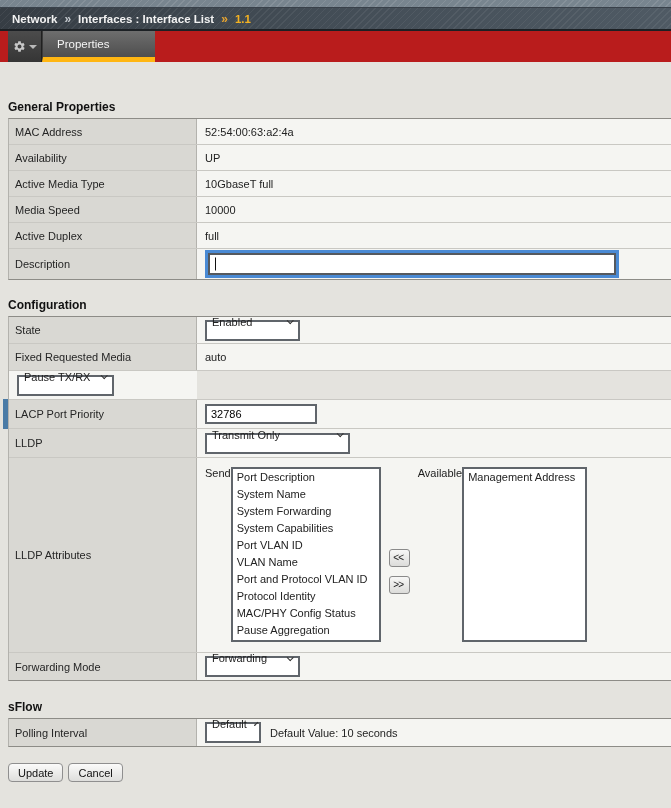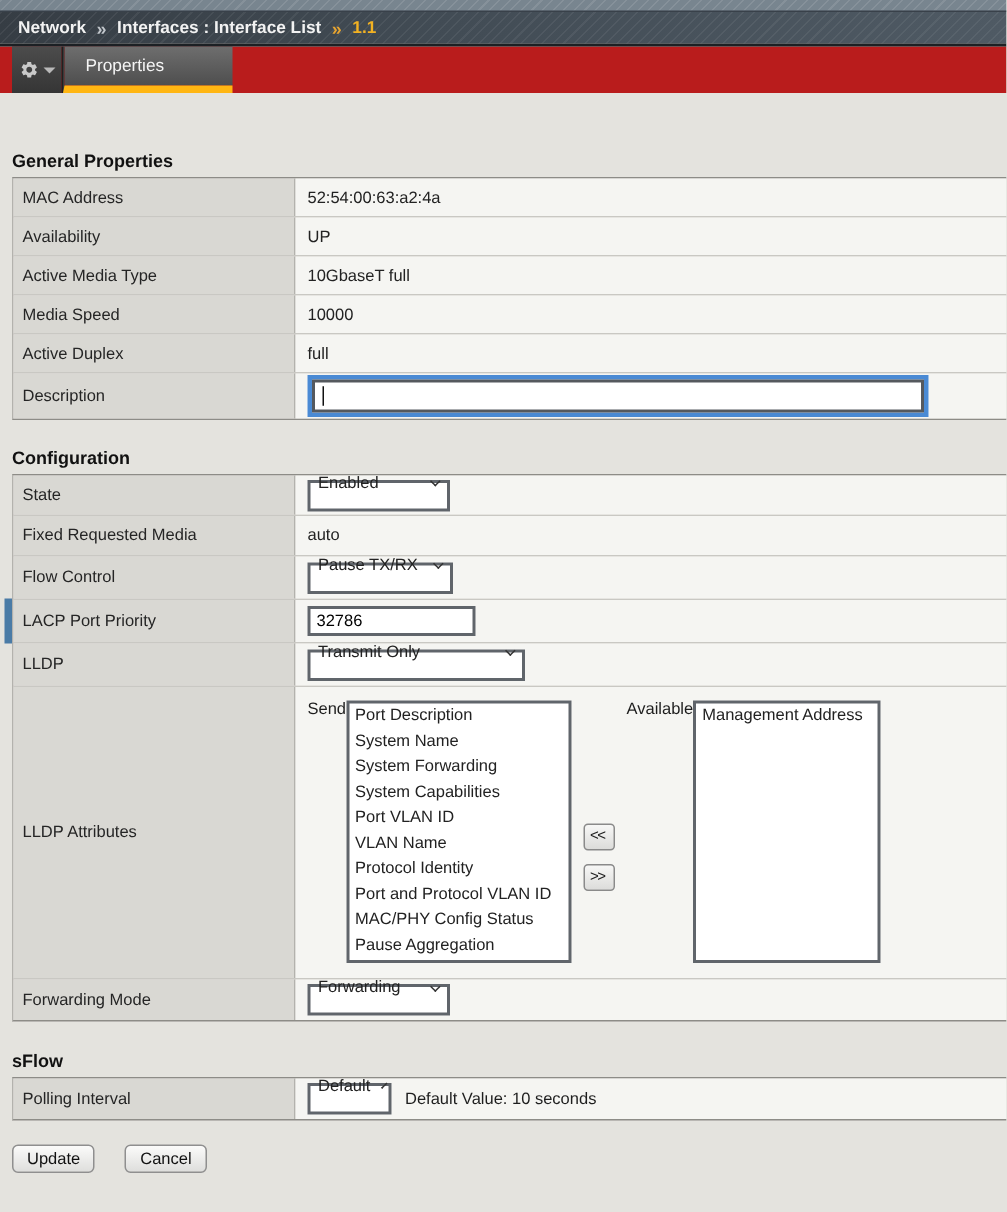--- a/index.html
+++ b/index.html
@@ -134,21 +134,21 @@
     background:linear-gradient(#f7f7f6,#dcdcda);
     border:1px solid #8a8a8a; border-radius:3px; cursor:pointer;
     font-family:inherit; letter-spacing:-1px; padding:0 2px 1px 0;
   }
 
   .note{ margin-left:9px; color:#1e1e1e; }
 
   .gap-config{ height:18px; }
   .gap-sflow{ height:19px; }
 
-  .btnrow{ margin-top:16px; display:flex; gap:20px; }
+  .btnrow{ margin-top:16px; display:flex; gap:5px; }
   .fbtn{
     height:19px; padding:0 9px; font-size:11px; color:#111;
     background:linear-gradient(#fbfbfa,#dededc);
     border:1px solid #8f8f8f; border-radius:4px; cursor:pointer;
     font-family:inherit;
   }
 </style>
 </head>
 <body>
 
@@ -219,21 +219,20 @@
           <span>Enabled</span>
           <span class="chev"></span>
         </div>
       </div>
     </div>
     <div class="row h27">
       <div class="cell-l">Fixed Requested Media</div>
       <div class="cell-v">auto</div>
     </div>
     <div class="row h29">
-      <div class="cell-l">Flow Control</div>
       <div class="cell-v">
         <div class="sel" style="width:97px">
           <span>Pause TX/RX</span>
           <span class="chev"></span>
         </div>
       </div>
     </div>
     <div class="row h29 changed">
       <div class="cell-l">LACP Port Priority</div>
       <div class="cell-v">
@@ -255,22 +254,22 @@
         <div class="dual">
           <div class="dl-col">
             <div class="dl-head">Send</div>
             <div class="listbox lb-send">
               <div class="lb-item">Port Description</div>
               <div class="lb-item">System Name</div>
               <div class="lb-item">System Forwarding</div>
               <div class="lb-item">System Capabilities</div>
               <div class="lb-item">Port VLAN ID</div>
               <div class="lb-item">VLAN Name</div>
+              <div class="lb-item">Port and Protocol VLAN ID</div>
               <div class="lb-item">Protocol Identity</div>
-              <div class="lb-item">Port and Protocol VLAN ID</div>
               <div class="lb-item">MAC/PHY Config Status</div>
               <div class="lb-item">Pause Aggregation</div>
             </div>
           </div>
           <div class="movers">
             <button class="mv-btn">&lt;&lt;</button>
             <button class="mv-btn">&gt;&gt;</button>
           </div>
           <div class="dl-col">
             <div class="dl-head">Available</div>

